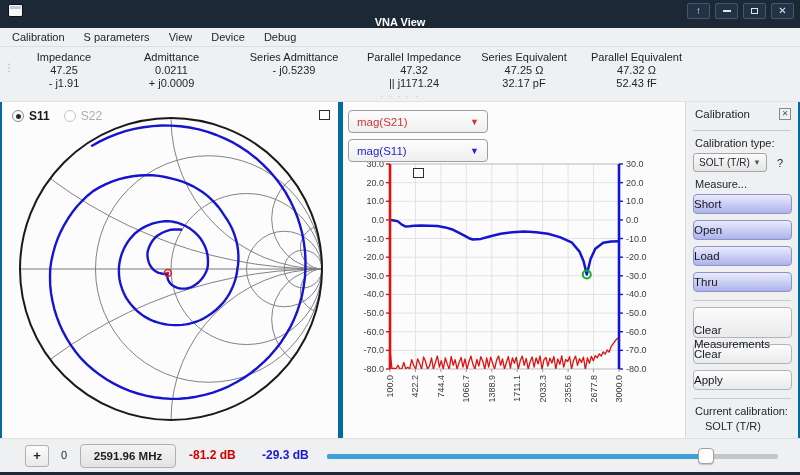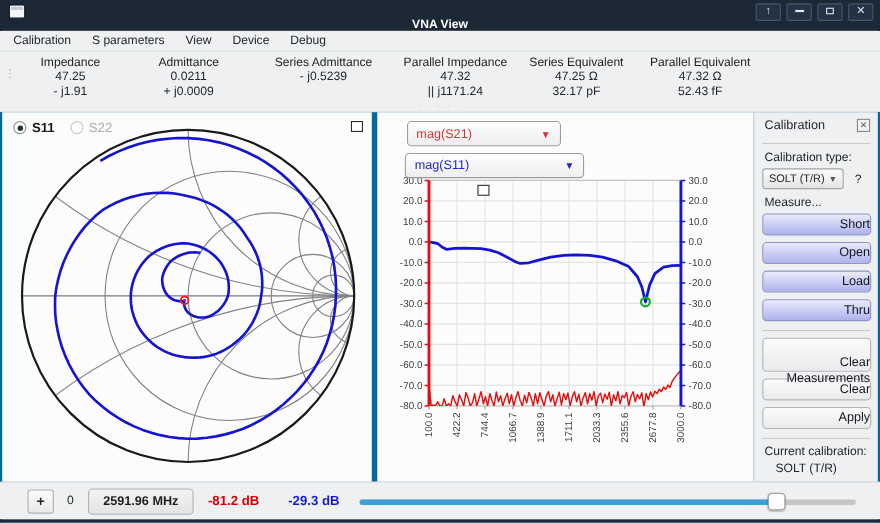--- a/index.html
+++ b/index.html
@@ -42,36 +42,36 @@
   .radio .rb.sel::after { content:""; position:absolute; left:2.5px; top:2.5px; width:5px; height:5px;
                           border-radius:50%; background:#2b2e31; }
   .radio .rb.dis { border-color:#c5c7c9; }
   .radio .rlab { font-size:12px; font-weight:bold; color:#17191b; }
   .radio .rlab.dis { color:#abadaf; font-weight:normal; }
   .panel-max { position:absolute; right:8px; top:8px; width:11px; height:10px; border:1.5px solid #2c2f32; background:#fff; z-index:2; }
   .dd-row { position:absolute; left:5px; top:8px; display:flex; align-items:center; gap:6px; z-index:2;flex-direction:column; }
   .dd { height:23px; border:1px solid #9b9da0; border-radius:4px; background:linear-gradient(#fdfdfd,#efefef);
         display:flex; align-items:center; justify-content:space-between; padding:0 8px; font-size:11.5px; }
   .dd.red  { width:140px; color:#d23535; }
-  .dd.blue { width:163px; color:#2323cc;margin-left:20px; }
+  .dd.blue { width:140px; color:#2323cc; }
   .dd .arr { font-size:9px; }
   .cal-header { display:flex; justify-content:space-between; align-items:center; padding:2px 0 6px 2px; }
   .cal-title { font-size:11.5px; color:#232629; }
   .cal-close { width:12px; height:12px; border:1px solid #87898c; font-size:8px; line-height:10px;
                text-align:center; color:#55585b; background:#eff0f1; }
   .cal-sep { border:none; border-top:1px solid #c8cacc; margin:4px 0 6px 0; }
   .cal-label { font-size:11px; color:#232629; margin:2px 0 4px 2px; }
   .cal-dd-row { display:flex; align-items:center; gap:10px; margin-bottom:6px; }
   .cal-dd { width:74px; height:19px; border:1px solid #a3a5a8; border-radius:3px;
             background:linear-gradient(#fbfbfb,#e3e4e5); font-size:10px; color:#232629;
             display:flex; align-items:center; justify-content:space-between; padding:0 5px; }
   .cal-dd .arr { font-size:8px; color:#55585b; }
   .cal-help { font-size:11px; color:#232629; }
   .cal-btn { display:block; width:99px; border-radius:4px; font-size:11.5px; color:#14161f;
-             text-align:right; margin:0 0 6px 0; }
+             text-align:left; margin:0 0 6px 0; }
   .cal-btn.purple { height:20px; line-height:18px; border:1px solid #8d93c8;
                     background:linear-gradient(#eaebfc 0%, #c8ccf4 55%, #adb3ea 100%); }
   .cal-btn.plain { border:1px solid #b2b4b6; background:linear-gradient(#fcfcfc,#e9eaeb); }
   .cal-btn.one { height:20px; line-height:18px; }
   .cal-btn.two { height:31px; line-height:14px; padding-top:15px; }
   .cal-current { font-size:11px; color:#232629; margin:4px 0 3px 2px; }
   .cal-current-val { font-size:11px; color:#232629; margin-left:12px; }
   
   .bottombar { position:relative; height:34px; background:#eff0f1; border-top:1px solid #e0e1e3; }
   .plus-btn { position:absolute; left:25px; top:6px; width:24px; height:22px; border:1px solid #aeb0b2;

